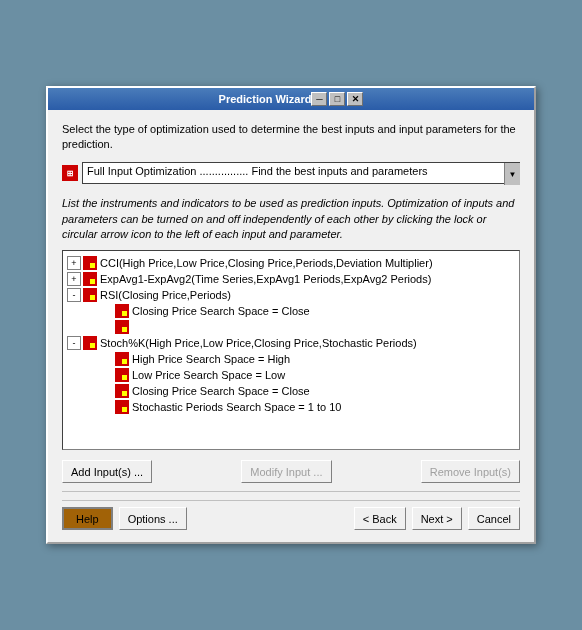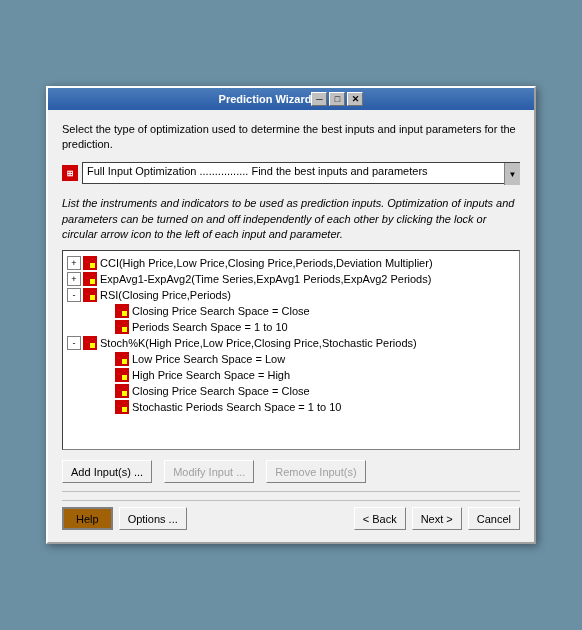--- a/index.html
+++ b/index.html
@@ -169,22 +169,23 @@
       height: 5px;
       background: #ffff00;
       border: 1px solid #cc0000;
     }
     .item-text {
       font-size: 11px;
       color: #000;
     }
     .buttons-row {
       display: flex;
-      gap: 12px;
+      gap: 6px;
       margin-bottom: 8px;
+      justify-content: space-between;
     }
     .btn {
       height: 23px;
       background: #f0f0f0;
       border: 1px solid #808080;
       border-top-color: #ffffff;
       border-left-color: #ffffff;
       font-size: 11px;
       padding: 0 8px;
       cursor: pointer;
@@ -267,39 +268,38 @@
 
       <div class="tree-item tree-indent-2">
         <div class="no-expand"></div>
         <div class="item-icon"></div>
         <span class="item-text">Closing Price Search Space = Close</span>
       </div>
 
       <div class="tree-item tree-indent-2">
         <div class="no-expand"></div>
         <div class="item-icon"></div>
-        <span class="item-text">Periods Search Space = 1 to 10</span>
       </div>
 
       <div class="tree-item tree-indent-0">
         <div class="expand-btn">-</div>
         <div class="item-icon"></div>
         <span class="item-text">Stoch%K(High Price,Low Price,Closing Price,Stochastic Periods)</span>
       </div>
 
       <div class="tree-item tree-indent-2">
         <div class="no-expand"></div>
         <div class="item-icon"></div>
+        <span class="item-text">High Price Search Space = High</span>
+      </div>
+
+      <div class="tree-item tree-indent-2">
+        <div class="no-expand"></div>
+        <div class="item-icon"></div>
         <span class="item-text">Low Price Search Space = Low</span>
-      </div>
-
-      <div class="tree-item tree-indent-2">
-        <div class="no-expand"></div>
-        <div class="item-icon"></div>
-        <span class="item-text">High Price Search Space = High</span>
       </div>
 
       <div class="tree-item tree-indent-2">
         <div class="no-expand"></div>
         <div class="item-icon"></div>
         <span class="item-text">Closing Price Search Space = Close</span>
       </div>
 
       <div class="tree-item tree-indent-2">
         <div class="no-expand"></div>

